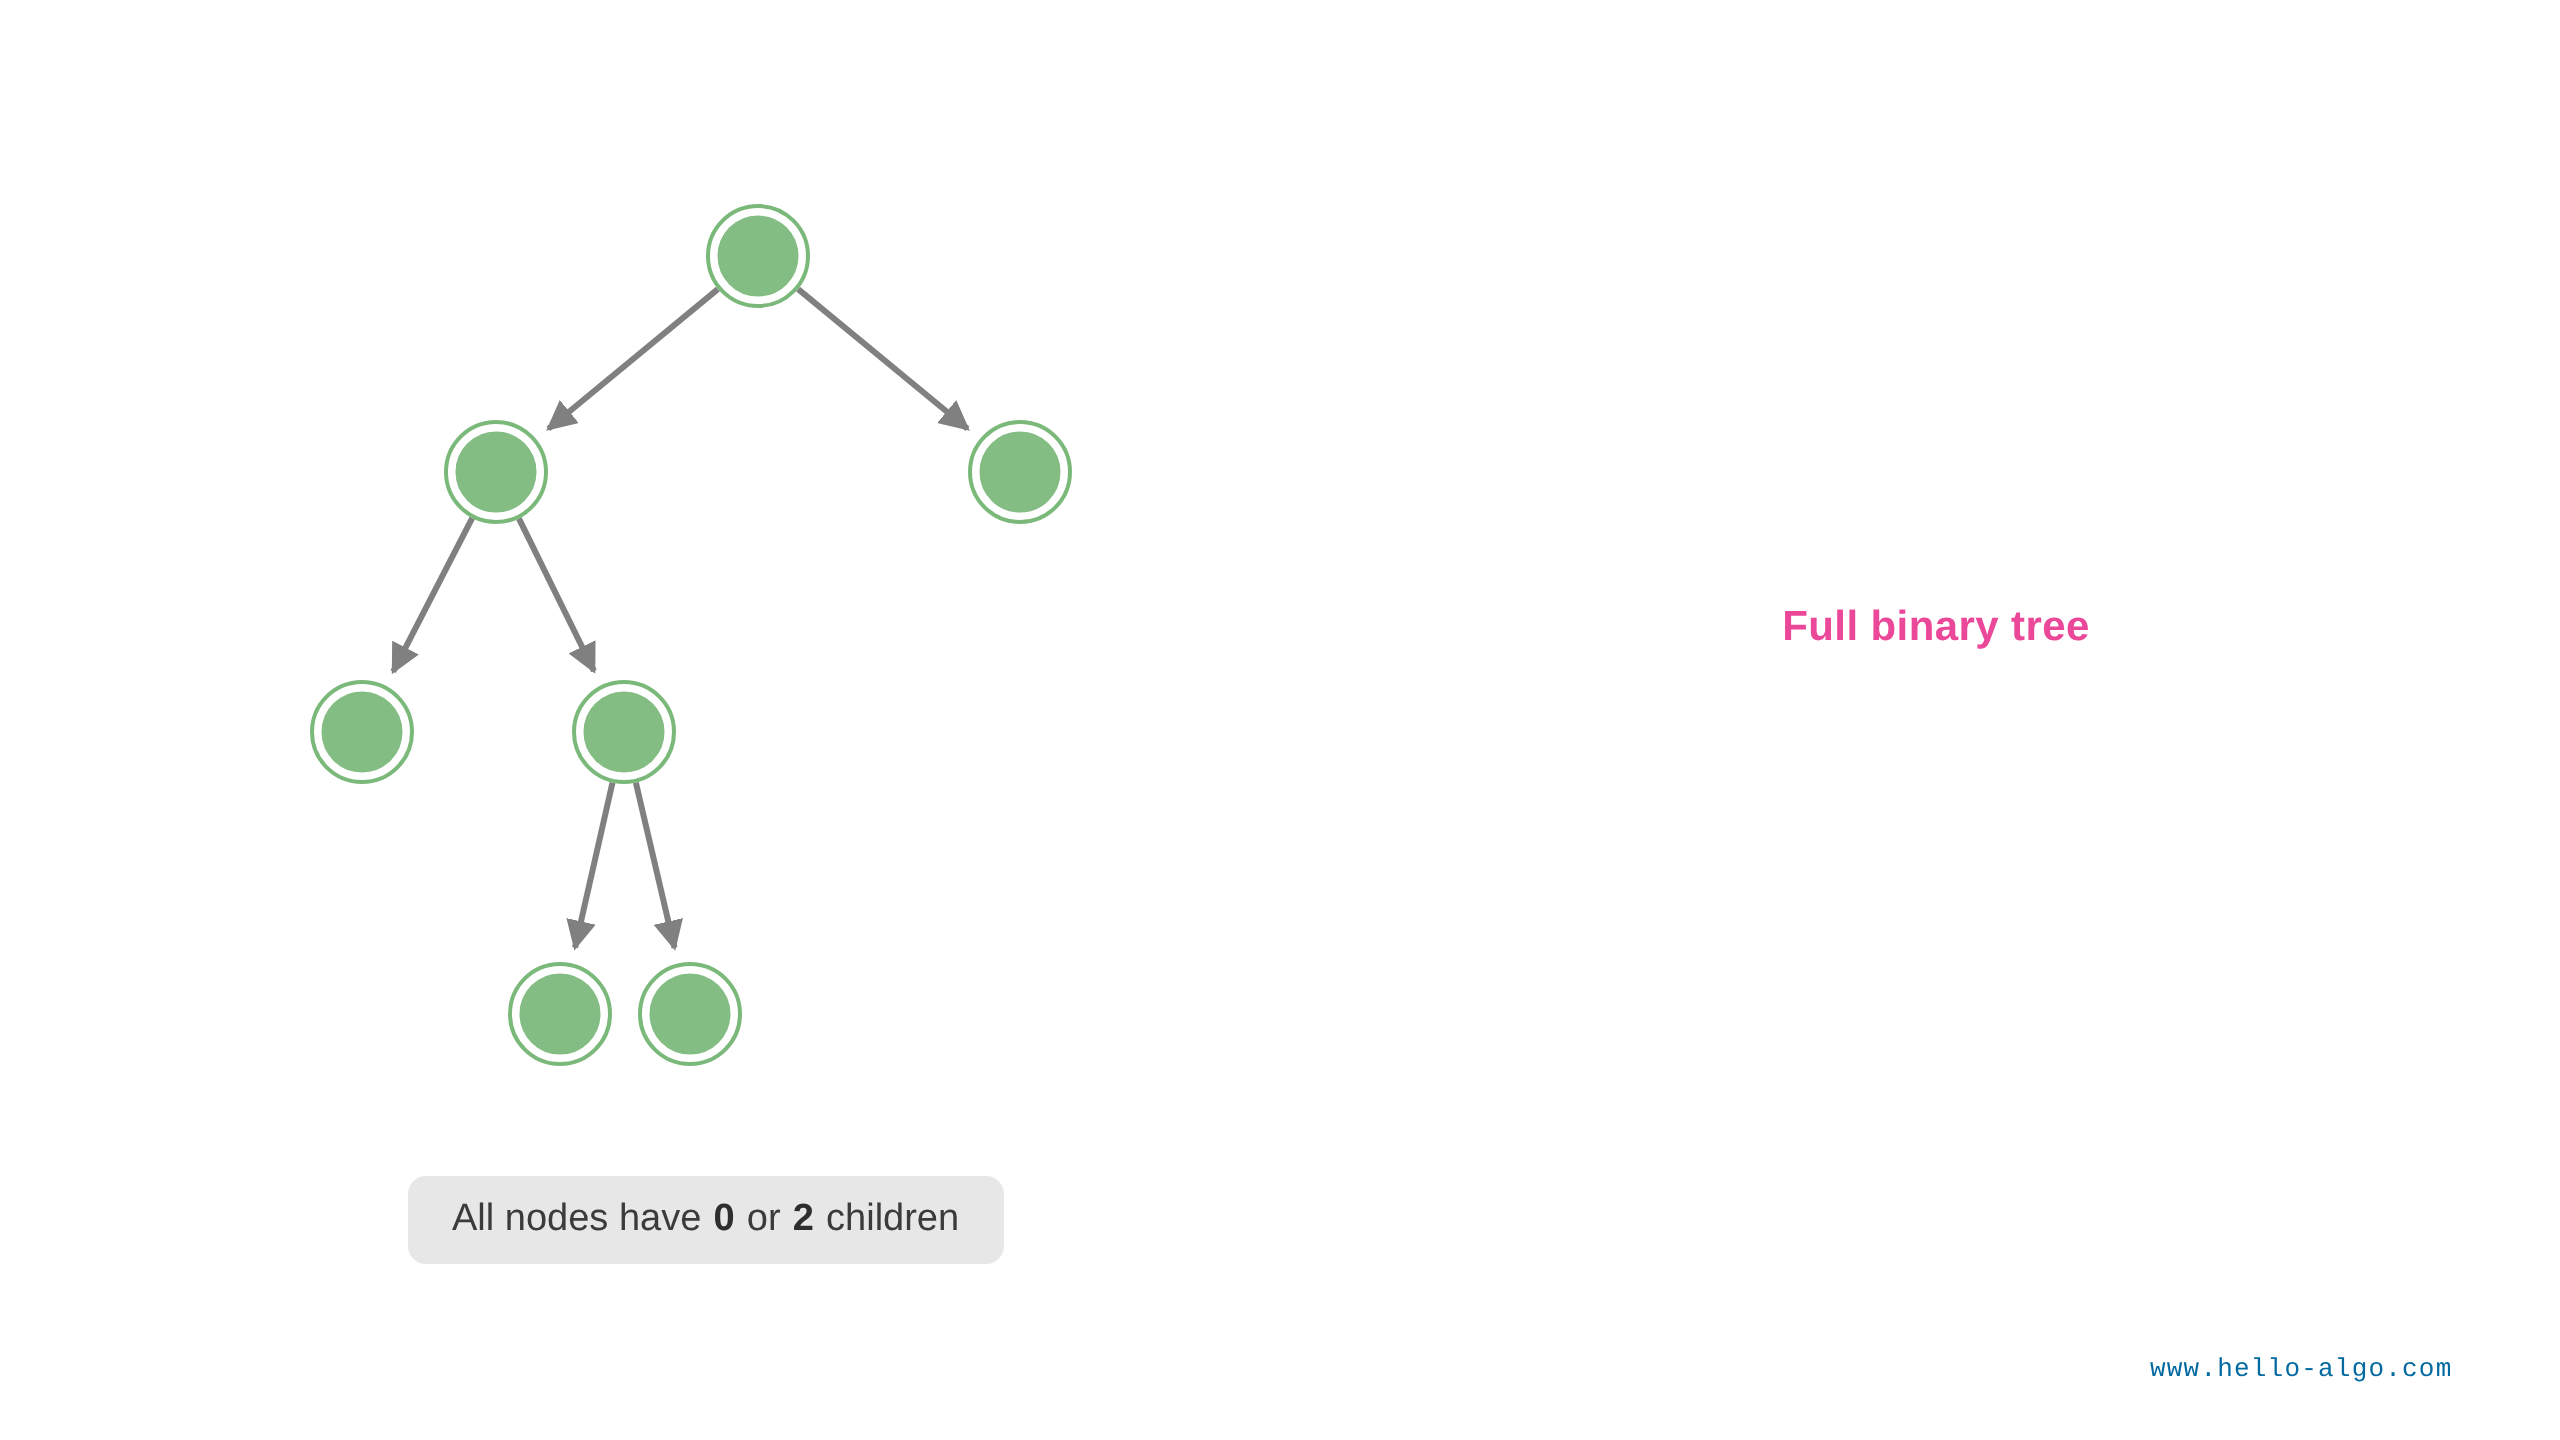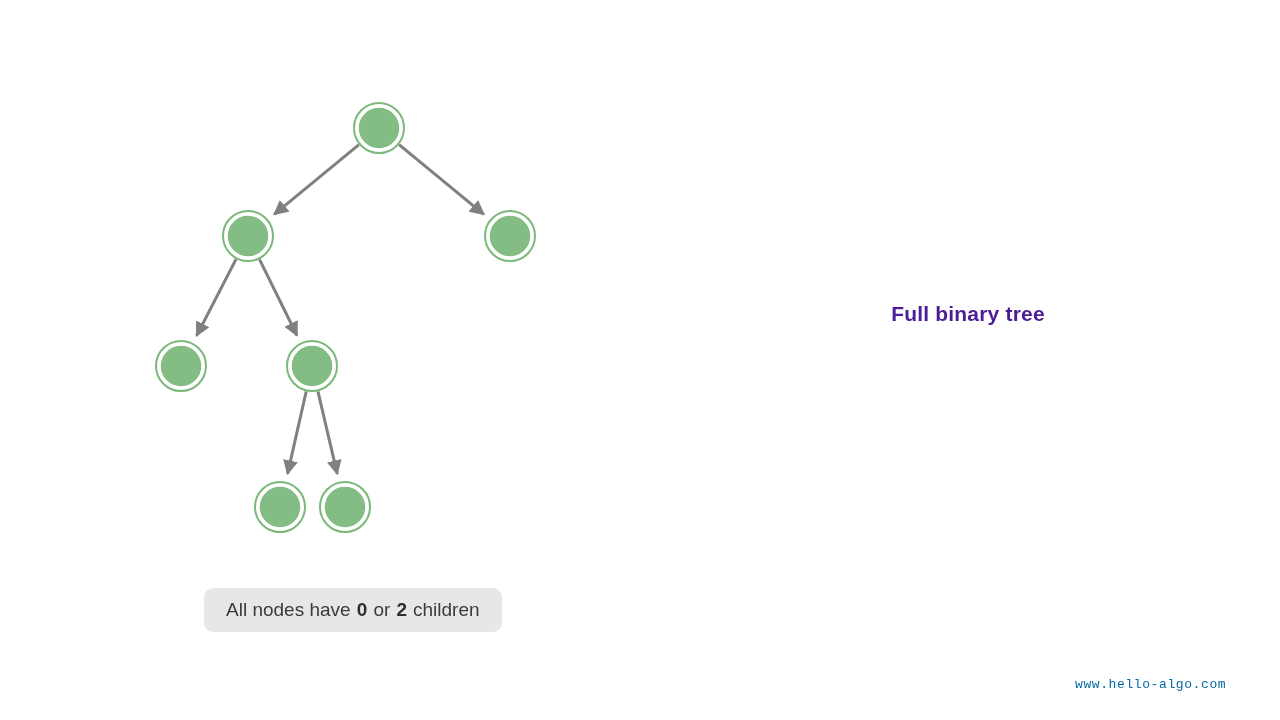--- a/index.html
+++ b/index.html
@@ -24,21 +24,21 @@
   }
   .diagram-title {
     position: absolute;
     left: 768px;
     top: 302px;
     width: 400px;
     text-align: center;
     font-family: "Liberation Sans", sans-serif;
     font-size: 21px;
     font-weight: bold;
-    color: #4c1d95;
+    color: #ec4899;
     letter-spacing: 0.2px;
     white-space: nowrap;
   }
   .caption-box {
     position: absolute;
     left: 204px;
     top: 588px;
     height: 44px;
     box-sizing: border-box;
     padding: 0 22px;

